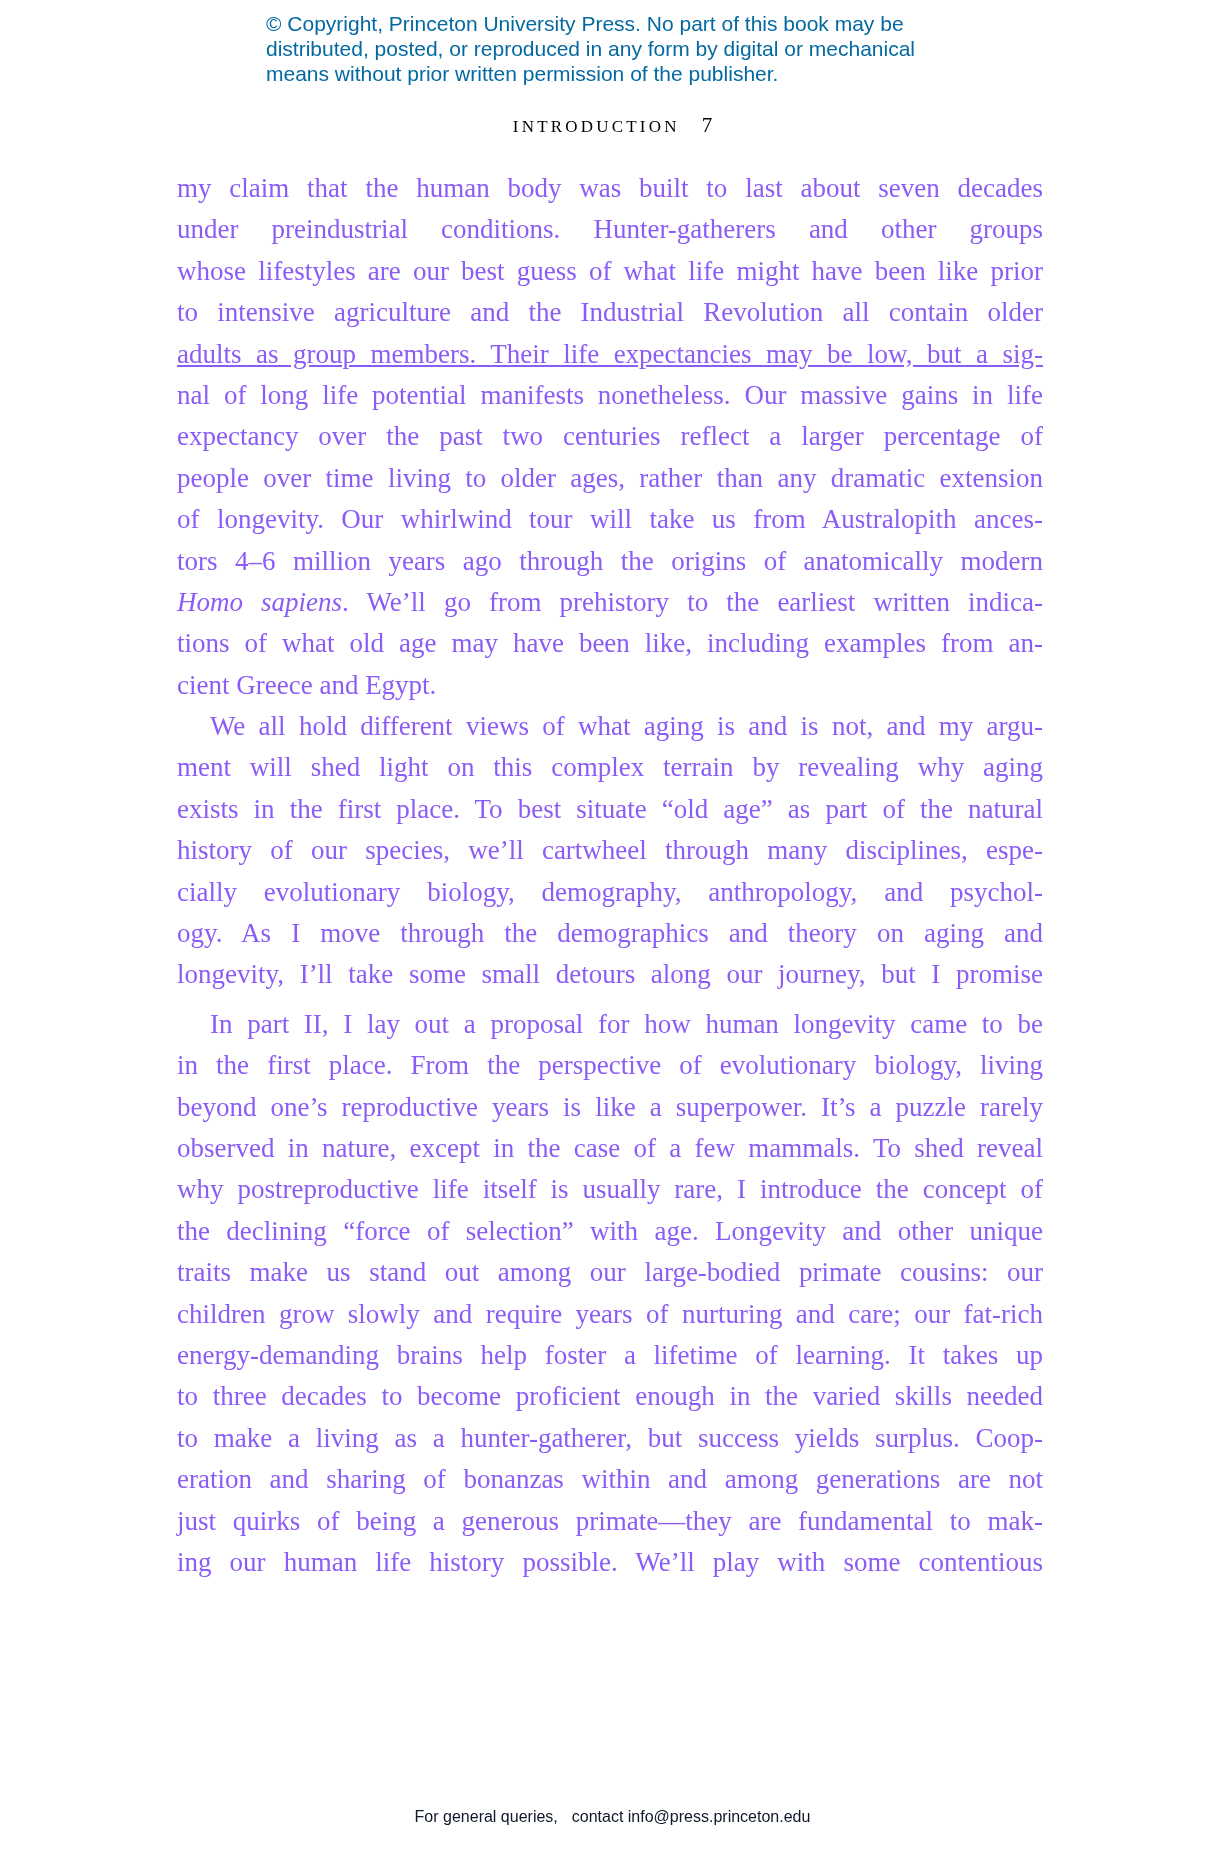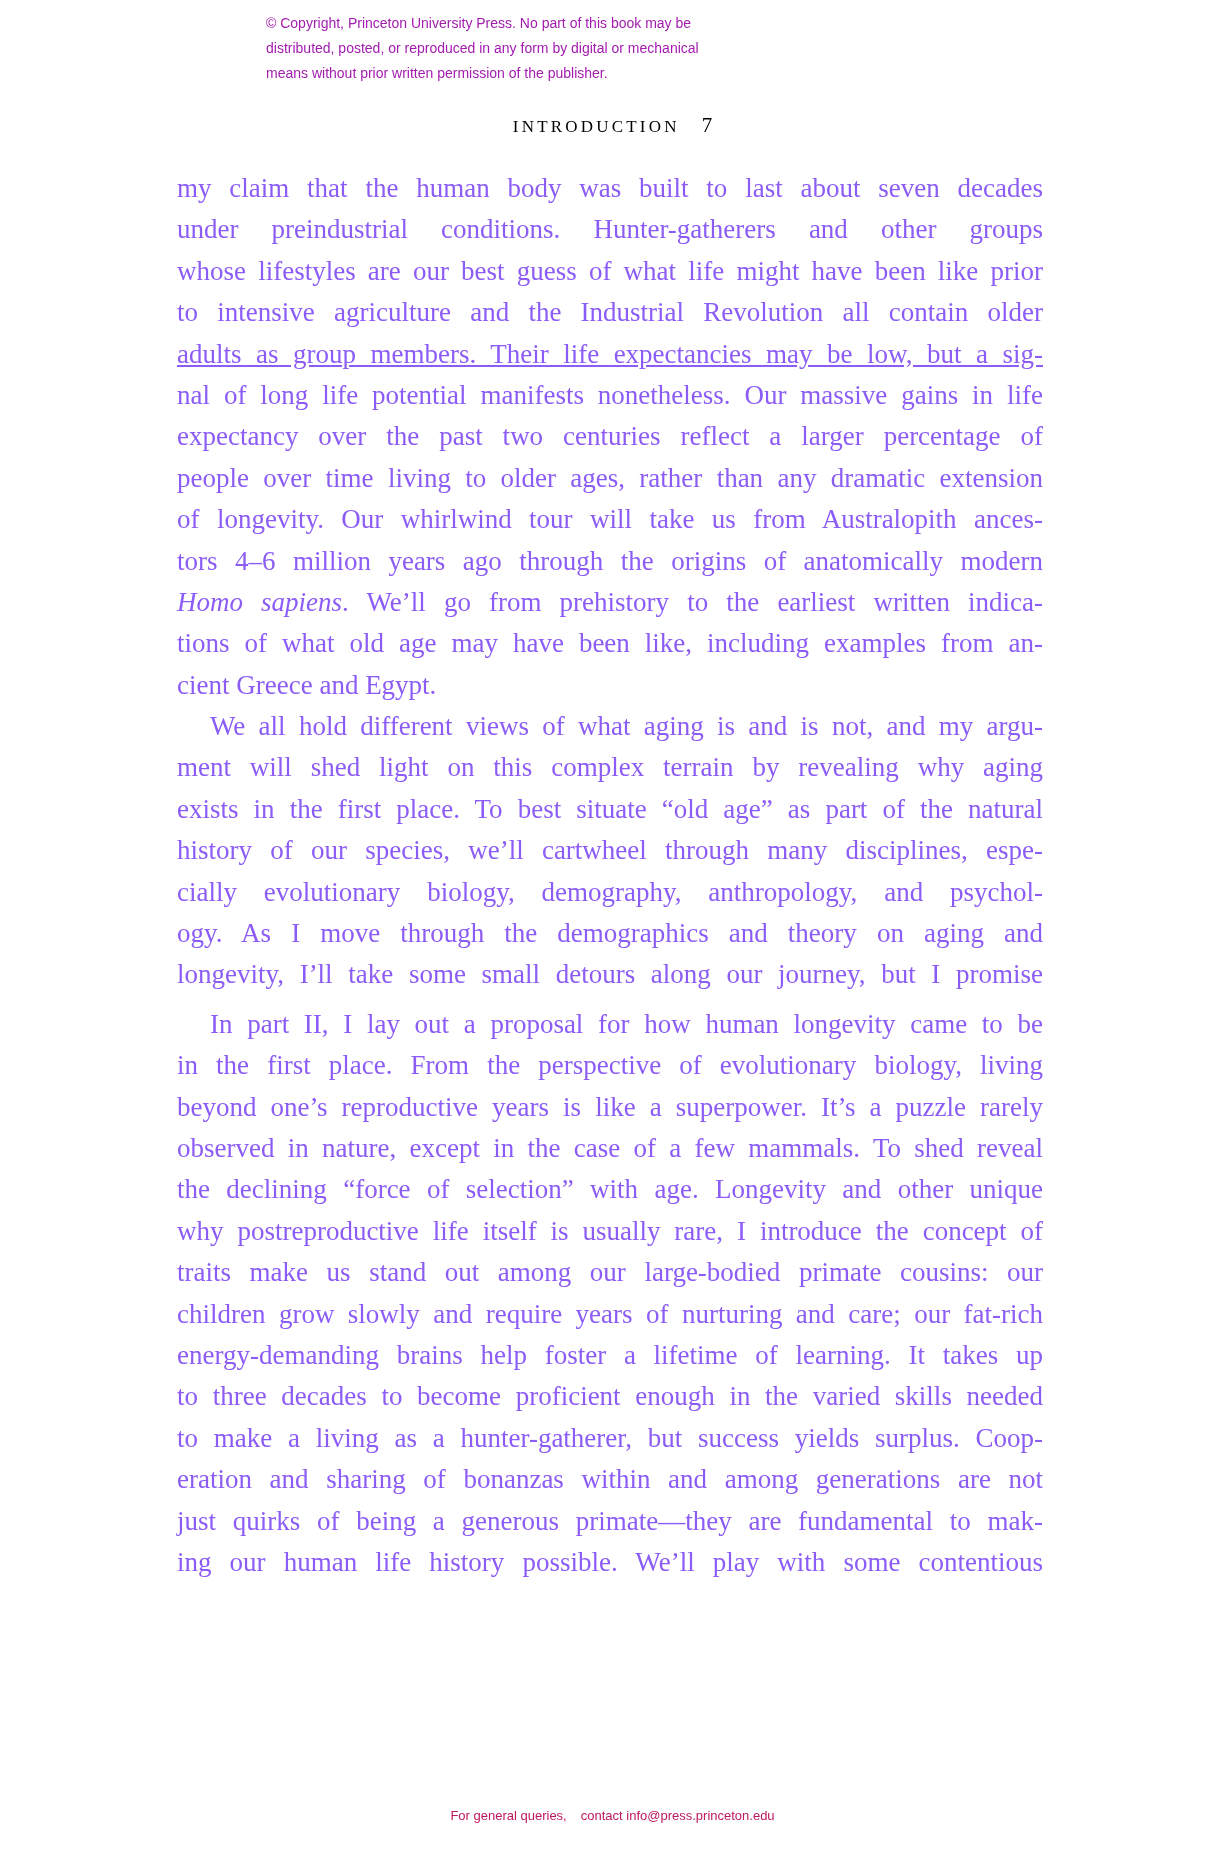--- a/index.html
+++ b/index.html
@@ -13,23 +13,23 @@
     position: relative;
     overflow: hidden;
     color: #231f20;
   }
   .copyright {
     position: absolute;
     left: 266px;
     top: 11px;
     width: 720px;
     font-family: "Liberation Sans", sans-serif;
-    font-size: 14px;
+    font-size: 21px;
     line-height: 25px;
-    color: #a21caf;
+    color: #0369a1;
   }
   .copyright div { white-space: nowrap; }
   .running-head {
     position: absolute;
     left: 0;
     top: 113px;
     width: 1225px;
     text-align: center;
     font-family: "Liberation Serif", serif;
     font-size: 17px;
@@ -66,22 +66,22 @@
     text-indent: 33px;
   }
   .line em { font-style: italic; }
   .footer {
     position: absolute;
     left: 0;
     top: 1808px;
     width: 1225px;
     text-align: center;
     font-family: "Liberation Sans", sans-serif;
-    font-size: 13px;
-    color: #be185d;
+    font-size: 16px;
+    color: #0f172a;
   }
   .footer span { margin-left: 14px; }
 </style>
 </head>
 <body>
 
 <div class="copyright">
   <div>© Copyright, Princeton University Press. No part of this book may be</div>
   <div>distributed, posted, or reproduced in any form by digital or mechanical</div>
   <div>means without prior written permission of the publisher.</div>
@@ -109,22 +109,22 @@
     <div class="line" style="display: block; width: 866px;">ment will shed light on this complex terrain by revealing why aging</div>
     <div class="line" style="display: block; width: 866px;">exists in the first place. To best situate “old age” as part of the natural</div>
     <div class="line" style="display: block; width: 866px;">history of our species, we’ll cartwheel through many disciplines, espe-</div>
     <div class="line" style="display: block; width: 866px;">cially evolutionary biology, demography, anthropology, and psychol-</div>
     <div class="line" style="display: block; width: 866px;">ogy. As I move through the demographics and theory on aging and</div>
     <div class="line" style="display: block; width: 866px;">longevity, I’ll take some small detours along our journey, but I promise</div>
     <div class="line indent" style="display: block; width: 866px; margin-top: 8px;">In part II, I lay out a proposal for how human longevity came to be</div>
     <div class="line" style="display: block; width: 866px;">in the first place. From the perspective of evolutionary biology, living</div>
     <div class="line" style="display: block; width: 866px;">beyond one’s reproductive years is like a superpower. It’s a puzzle rarely</div>
     <div class="line" style="display: block; width: 866px;">observed in nature, except in the case of a few mammals. To shed reveal</div>
+    <div class="line" style="display: block; width: 866px;">why postreproductive life itself is usually rare, I introduce the concept of</div>
     <div class="line" style="display: block; width: 866px;">the declining “force of selection” with age. Longevity and other unique</div>
-    <div class="line" style="display: block; width: 866px;">why postreproductive life itself is usually rare, I introduce the concept of</div>
     <div class="line" style="display: block; width: 866px;">traits make us stand out among our large-bodied primate cousins: our</div>
     <div class="line" style="display: block; width: 866px;">children grow slowly and require years of nurturing and care; our fat-rich</div>
     <div class="line" style="display: block; width: 866px;">energy-demanding brains help foster a lifetime of learning. It takes up</div>
     <div class="line" style="display: block; width: 866px;">to three decades to become proficient enough in the varied skills needed</div>
     <div class="line" style="display: block; width: 866px;">to make a living as a hunter-gatherer, but success yields surplus. Coop-</div>
     <div class="line" style="display: block; width: 866px;">eration and sharing of bonanzas within and among generations are not</div>
     <div class="line" style="display: block; width: 866px;">just quirks of being a generous primate—they are fundamental to mak-</div>
     <div class="line" style="display: block; width: 866px;">ing our human life history possible. We’ll play with some contentious</div>
   </div>
 

